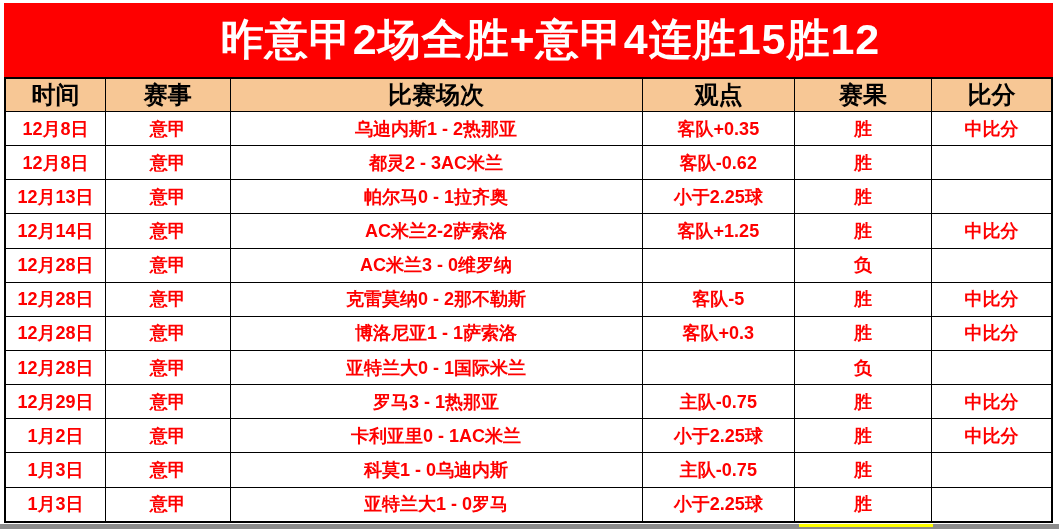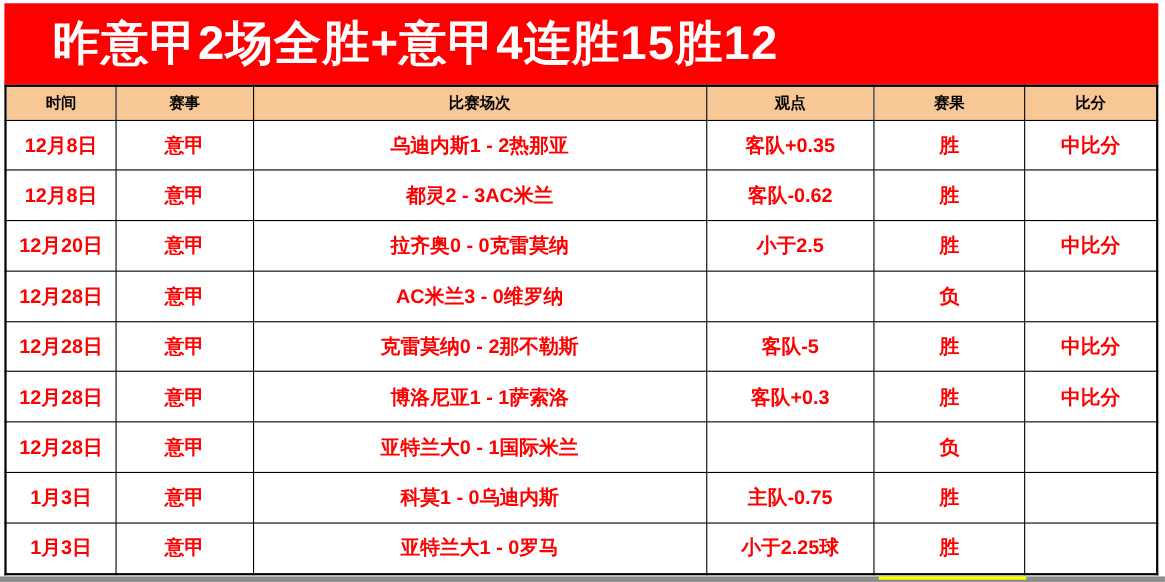--- a/index.html
+++ b/index.html
@@ -15,20 +15,21 @@
     background: #ffffff;
     box-sizing: border-box;
     padding: 3px 6px 0 4px;
     overflow: hidden;
   }
   .banner {
     height: 74px;
     background: #fe0000;
     display: flex;
     align-items: center;
+    justify-content: center;
     padding-left: 44px;
   }
   .banner .title {
     color: #ffffff;
     font-size: 43px;
     font-weight: bold;
     letter-spacing: 1px;
     white-space: nowrap;
   }
   table.results {
@@ -43,21 +44,21 @@
     text-align: center;
     vertical-align: middle;
     padding: 0;
     overflow: hidden;
     white-space: nowrap;
   }
   table.results thead tr { height: 31px; }
   table.results th {
     background: #f7c795;
     color: #000000;
-    font-size: 14px;
+    font-size: 24px;
     font-weight: bold;
   }
   table.results td {
     background: #ffffff;
     color: #fe0000;
     font-size: 18px;
     font-weight: bold;
   }
   td.result-win {
     background: #ffff00;
@@ -125,24 +126,32 @@
   </tr>
         <tr>
     <td class="c-date">12月8日</td>
     <td class="c-league">意甲</td>
     <td class="c-match">都灵2 - 3AC米兰</td>
     <td class="c-pick">客队-0.62</td>
     <td class="c-result result-win">胜</td>
     <td class="c-score"></td>
   </tr>
         <tr>
-    <td class="c-date">12月20日</td>
-    <td class="c-league">意甲</td>
-    <td class="c-match">拉齐奥0 - 0克雷莫纳</td>
-    <td class="c-pick">小于2.5</td>
+    <td class="c-date">12月13日</td>
+    <td class="c-league">意甲</td>
+    <td class="c-match">帕尔马0 - 1拉齐奥</td>
+    <td class="c-pick">小于2.25球</td>
+    <td class="c-result result-win">胜</td>
+    <td class="c-score"></td>
+  </tr>
+        <tr>
+    <td class="c-date">12月14日</td>
+    <td class="c-league">意甲</td>
+    <td class="c-match">AC米兰2-2萨索洛</td>
+    <td class="c-pick">客队+1.25</td>
     <td class="c-result result-win">胜</td>
     <td class="c-score">中比分</td>
   </tr>
         <tr>
     <td class="c-date">12月28日</td>
     <td class="c-league">意甲</td>
     <td class="c-match">AC米兰3 - 0维罗纳</td>
     <td class="c-pick"></td>
     <td class="c-result result-loss">负</td>
     <td class="c-score"></td>
@@ -165,20 +174,36 @@
   </tr>
         <tr>
     <td class="c-date">12月28日</td>
     <td class="c-league">意甲</td>
     <td class="c-match">亚特兰大0 - 1国际米兰</td>
     <td class="c-pick"></td>
     <td class="c-result result-loss">负</td>
     <td class="c-score"></td>
   </tr>
         <tr>
+    <td class="c-date">12月29日</td>
+    <td class="c-league">意甲</td>
+    <td class="c-match">罗马3 - 1热那亚</td>
+    <td class="c-pick">主队-0.75</td>
+    <td class="c-result result-win">胜</td>
+    <td class="c-score">中比分</td>
+  </tr>
+        <tr>
+    <td class="c-date">1月2日</td>
+    <td class="c-league">意甲</td>
+    <td class="c-match">卡利亚里0 - 1AC米兰</td>
+    <td class="c-pick">小于2.25球</td>
+    <td class="c-result result-win">胜</td>
+    <td class="c-score">中比分</td>
+  </tr>
+        <tr>
     <td class="c-date">1月3日</td>
     <td class="c-league">意甲</td>
     <td class="c-match">科莫1 - 0乌迪内斯</td>
     <td class="c-pick">主队-0.75</td>
     <td class="c-result result-win">胜</td>
     <td class="c-score"></td>
   </tr>
         <tr>
     <td class="c-date">1月3日</td>
     <td class="c-league">意甲</td>

